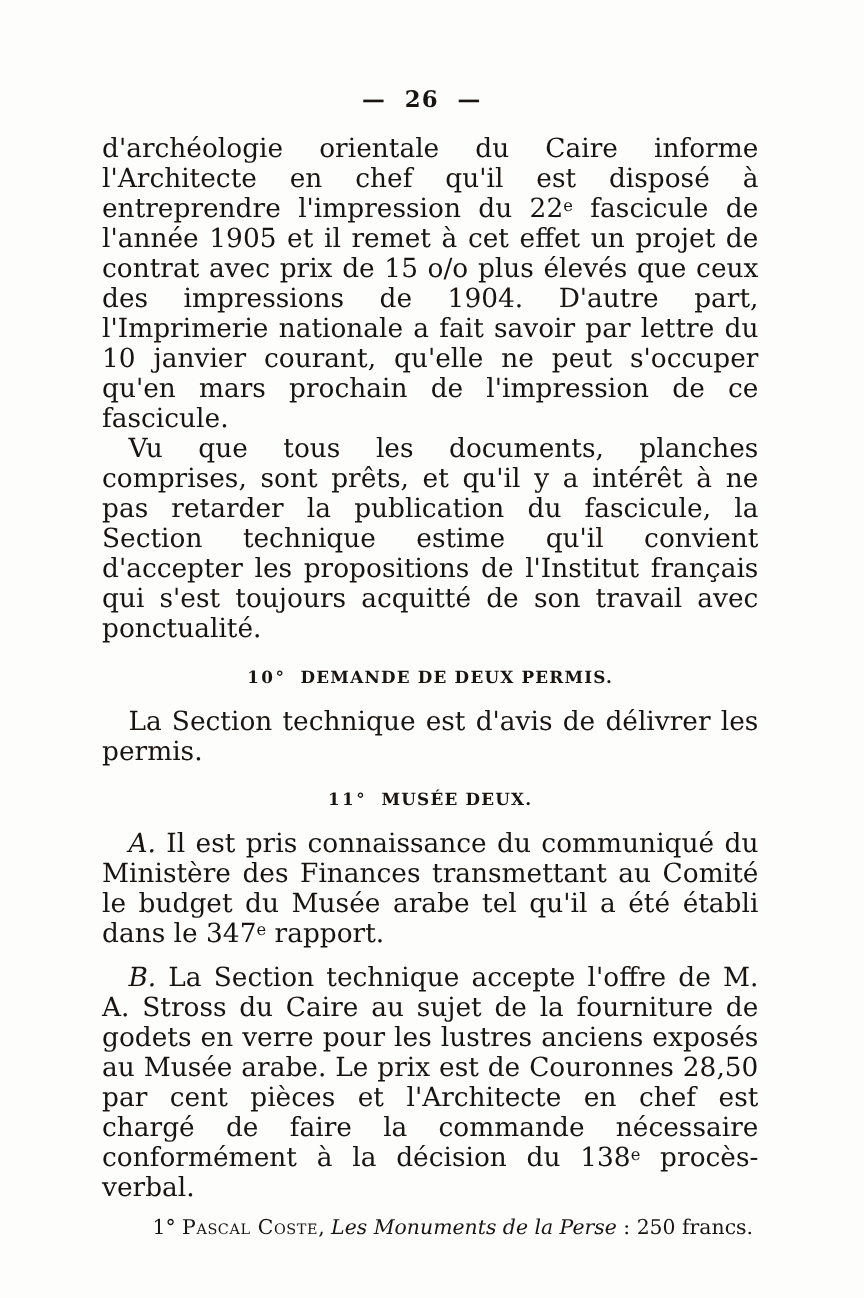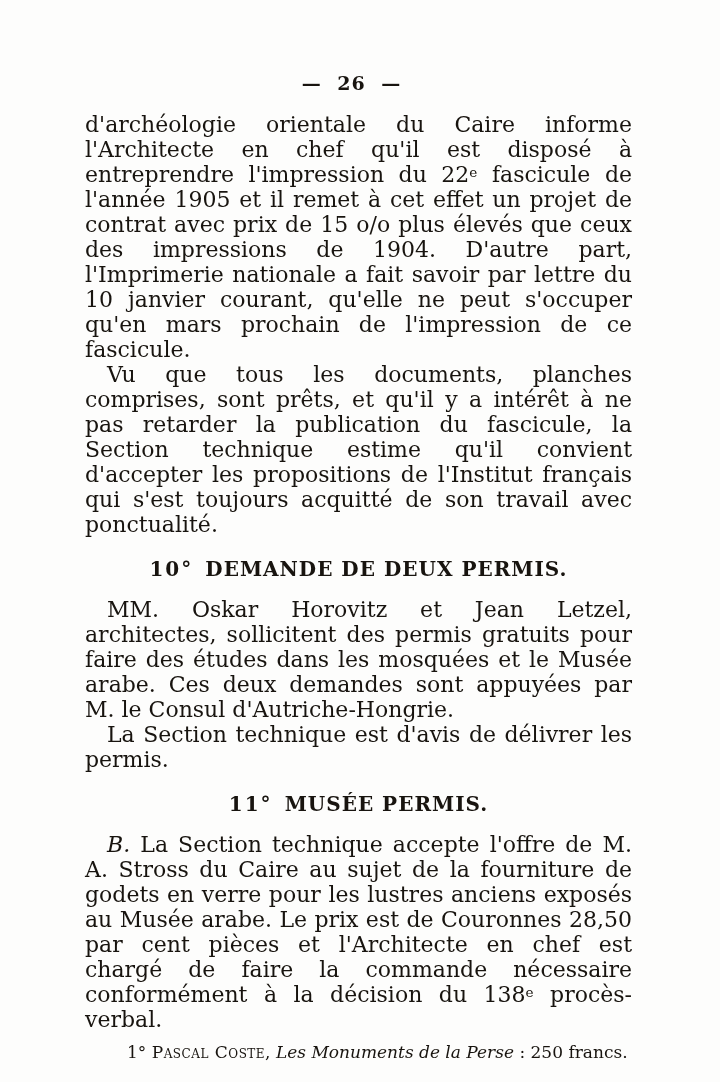--- a/index.html
+++ b/index.html
@@ -29,21 +29,21 @@
   .para {
     margin: 0;
     font-size: 22px;
     line-height: 25px;
     text-align: justify;
     text-justify: inter-word;
   }
   .indent { text-indent: 22px; }
   .spaced { margin-top: 12px; }
   .heading {
-    font-size: 20px;
+    font-size: 14px;
     font-weight: bold;
     text-align: center;
     margin: 20px 0 16px 0;
     letter-spacing: 1px;
   }
   .h-num {
     margin-right: 12px;
     letter-spacing: 2px;
   }
   .list-item {
@@ -72,28 +72,28 @@
   <div class="page-number">— 26 —</div>
 
   <p class="para"><span>d'archéologie orientale du Caire informe l'Architecte en chef qu'il est disposé à entreprendre l'impression du 22</span><sup>e</sup><span> fascicule de l'année 1905 et il remet à cet effet un projet de contrat avec prix de 15 o/o plus élevés que ceux des impressions de 1904. D'autre part, l'Imprimerie nationale a fait savoir par lettre du 10 janvier courant, qu'elle ne peut s'occuper qu'en mars prochain de l'impression de ce fascicule.</span></p>
 
   <p class="para indent"><span>Vu que tous les documents, planches comprises, sont prêts, et qu'il y a intérêt à ne pas retarder la publication du fascicule, la Section technique estime qu'il convient d'accepter les propositions de l'Institut français qui s'est toujours acquitté de son travail avec ponctualité.</span></p>
 
   <h2 class="heading">
     <span class="h-num">10°</span><span class="h-title">DEMANDE DE DEUX PERMIS.</span>
   </h2>
 
-  <p class="para indent"><span>MM. Oskar Horovitz et Jean Letzel, architectes, sollicitent des permis gratuits pour faire des études dans les mosquées et le Musée arabe. Ces deux demandes sont appuyées par M. le Consul d'Autriche-Hongrie.</span></p>
 
   <p class="para indent"><span>La Section technique est d'avis de délivrer les permis.</span></p>
 
   <h2 class="heading">
-    <span class="h-num">11°</span><span class="h-title">MUSÉE PERMIS.</span>
+    <span class="h-num">11°</span><span class="h-title">MUSÉE DEUX.</span>
   </h2>
 
+  <p class="para indent"><span class="re-italic">A.</span><span> Il est pris connaissance du communiqué du Ministère des Finances transmettant au Comité le budget du Musée arabe tel qu'il a été établi dans le 347</span><sup>e</sup><span> rapport.</span></p>
 
 
   <p class="para indent spaced"><span class="re-italic">B.</span><span> La Section technique accepte l'offre de M. A. Stross du Caire au sujet de la fourniture de godets en verre pour les lustres anciens exposés au Musée arabe. Le prix est de Couronnes 28,50 par cent pièces et l'Architecte en chef est chargé de faire la commande nécessaire conformément à la décision du 138</span><sup>e</sup><span> procès-verbal.</span></p>
 
 
   <p class="list-item"><span>1° </span><span class="re-sc">Pascal Coste</span><span>, </span><span class="re-italic">Les Monuments de la Perse</span><span> : 250 francs.</span></p>
 
 </div>
 
 </body></html>

